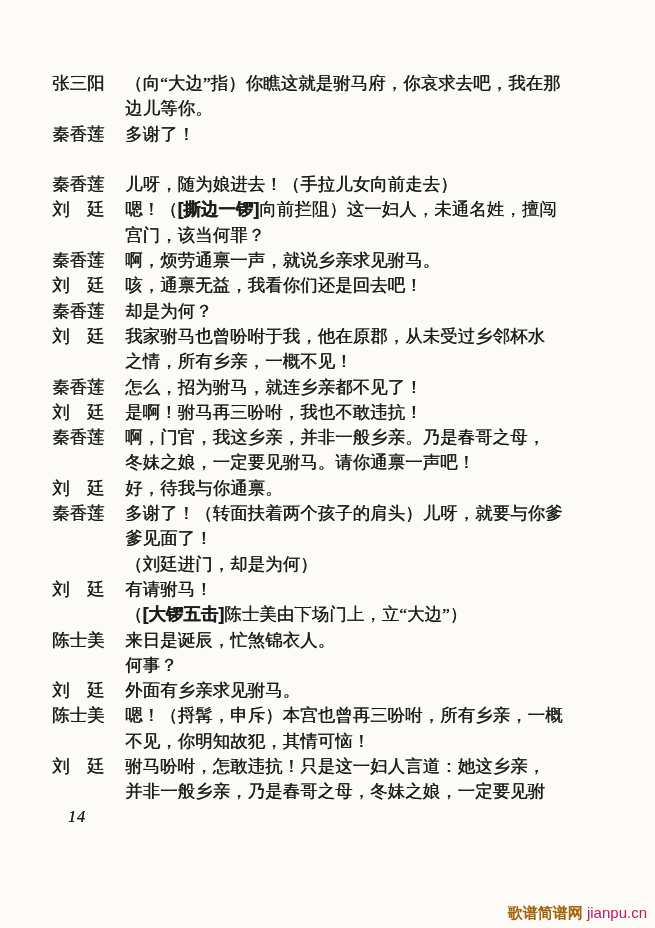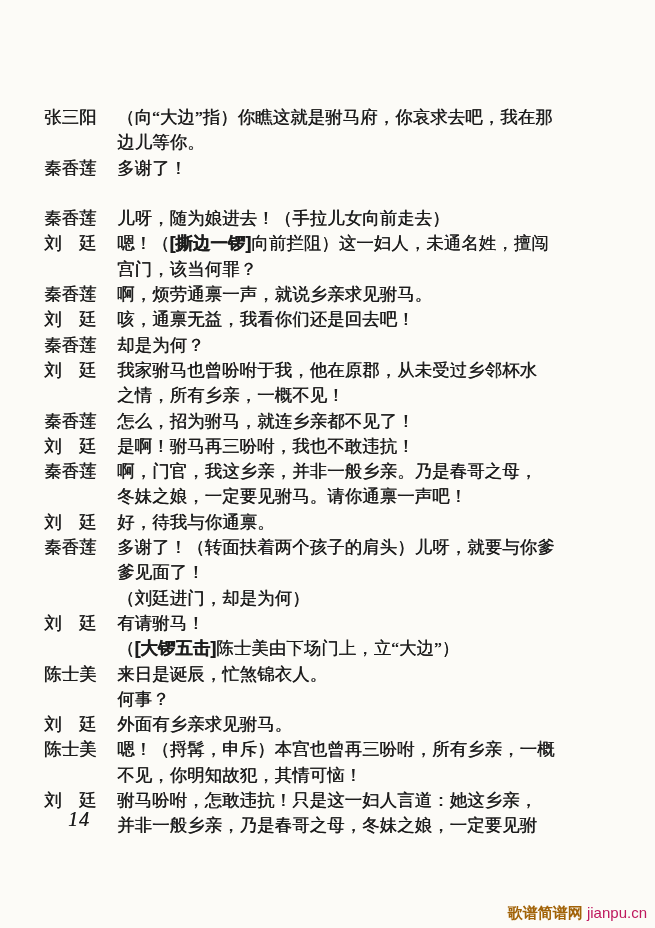--- a/index.html
+++ b/index.html
@@ -12,24 +12,23 @@
     position: relative;
     width: 655px;
     height: 928px;
     margin: 0 auto;
     background: #fcfbf7;
     overflow: hidden;
     color: #1c1c1c;
   }
   .content {
     position: absolute;
-    left: 44px;
+    left: 52px;
     top: 71px;
     right: 30px;
-    margin-top: 34px;
   }
   .line {
     display: flex;
     height: 25.3px;
     line-height: 25.3px;
     font-size: 17.5px;
     white-space: pre;
     text-shadow: 0.4px 0 0 #2a2a2a; 
   }
   .speaker {
@@ -40,21 +39,21 @@
     flex: 1;
   }
   .percussion {
     font-family: "Liberation Sans", "DejaVu Sans", sans-serif;
     font-weight: bold;
   }
   .page-number {
     position: absolute;
     left: 68px;
     top: 808px;
-    font-size: 20px;
+    font-size: 16px;
     font-style: italic;
     letter-spacing: 1px;
     text-shadow: 0.3px 0 0 #2a2a2a;
   }
   .watermark {
     position: absolute;
     right: 8px;
     bottom: 5px;
     font-size: 15px;
     font-family: "Liberation Sans", "DejaVu Sans", sans-serif;

